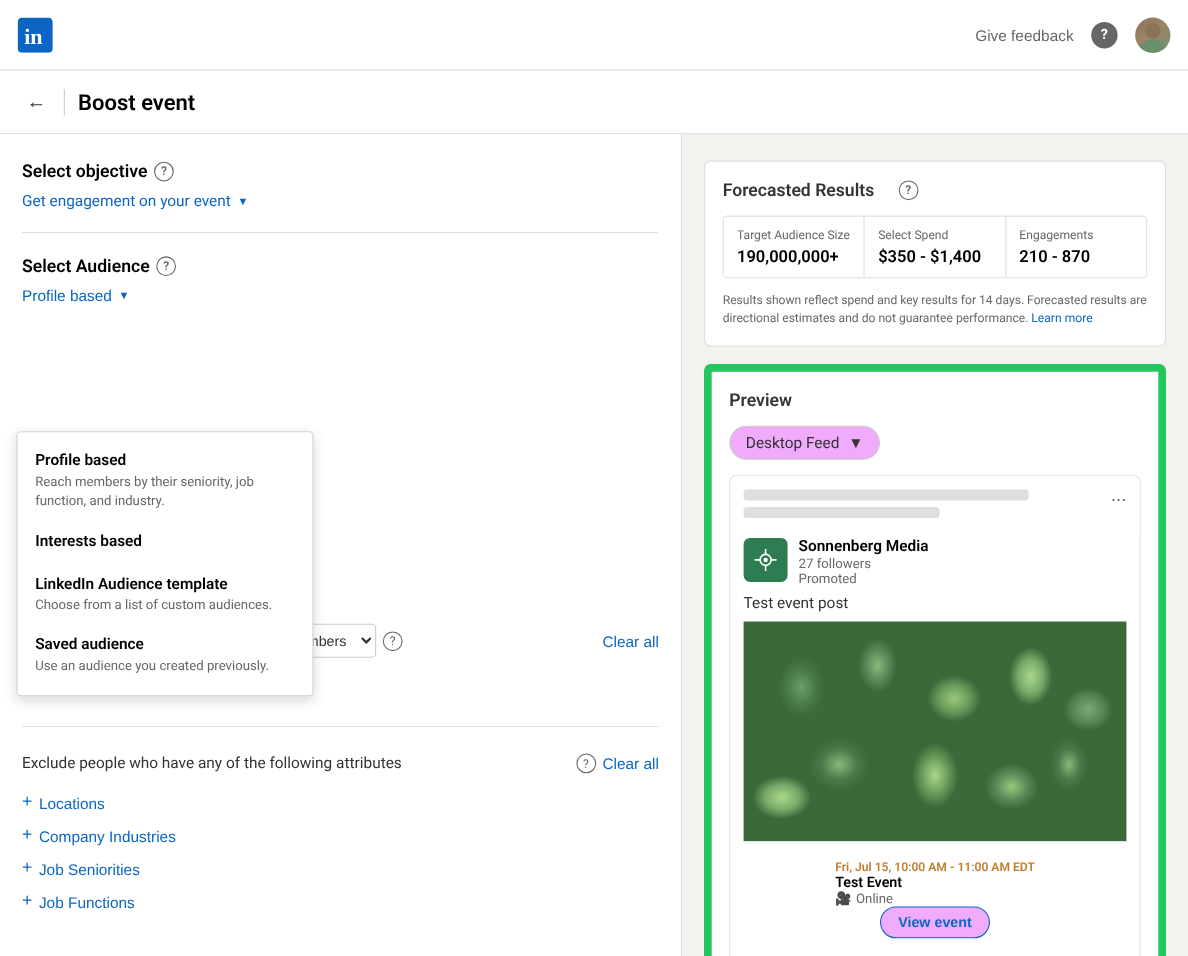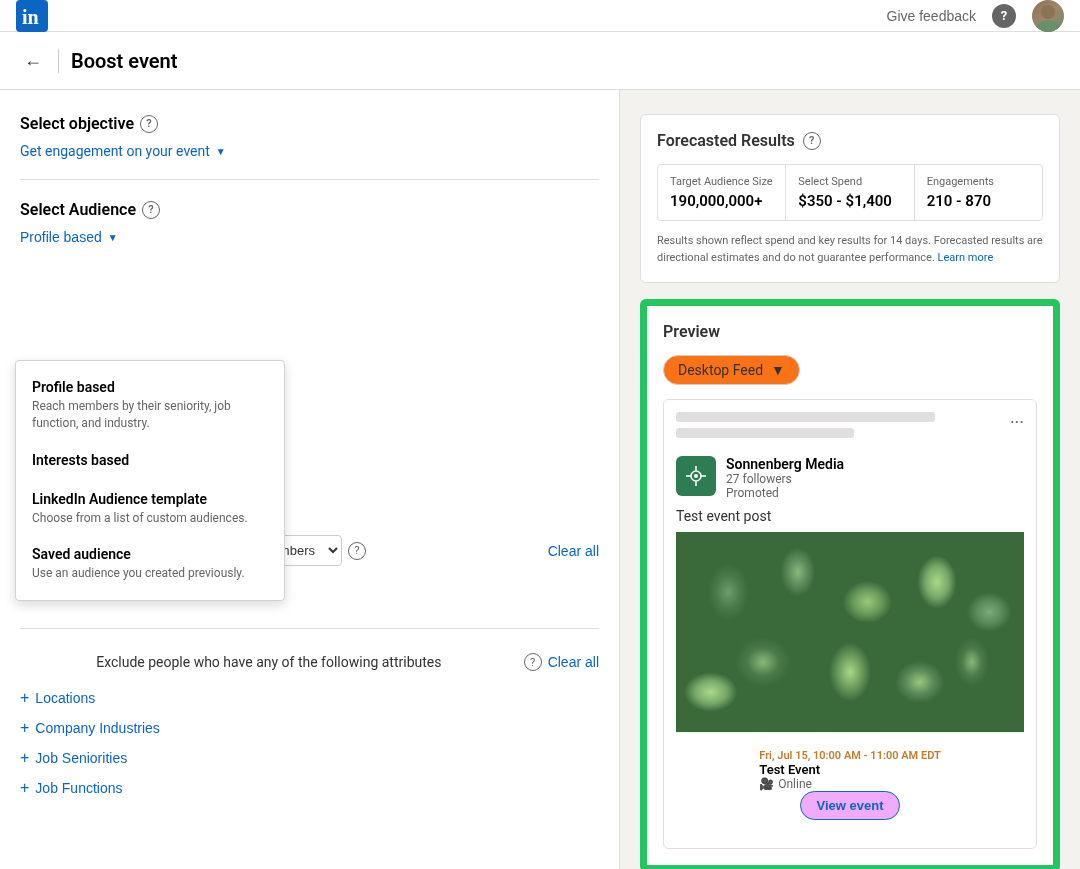--- a/index.html
+++ b/index.html
@@ -1,21 +1,21 @@
 <!DOCTYPE html>
 <html><head>
   <meta charset="utf-8">
   <style>
     * { box-sizing: border-box; margin: 0; padding: 0; }
     body { font-family: -apple-system, BlinkMacSystemFont, 'Segoe UI', Roboto, sans-serif; background: #f3f2ef; color: #333; font-size: 14px; }
 
     
     .top-nav {
       display: flex; align-items: center; justify-content: space-between;
-      background: #fff; padding: 0 16px; height: 32px;
+      background: #fff; padding: 0 16px; height: 64px;
       border-bottom: 1px solid #e0dede; position: sticky; top: 0; z-index: 100;
     }
     .top-nav-left { display: flex; align-items: center; gap: 12px; }
     .linkedin-logo { width: 32px; height: 32px; }
     .top-nav-right { display: flex; align-items: center; gap: 16px; }
     .give-feedback-btn {
       background: none; border: none; cursor: pointer;
       font-size: 14px; color: #666; font-weight: 400;
     }
     .help-icon { width: 24px; height: 24px; border-radius: 50%; background: #666; display: flex; align-items: center; justify-content: center; color: #fff; font-size: 13px; font-weight: bold; cursor: pointer; }
@@ -69,34 +69,34 @@
     .add-btn { display: flex; align-items: center; gap: 6px; color: #0a66c2; font-size: 14px; cursor: pointer; background: none; border: none; padding: 6px 0; }
     .plus-icon { font-size: 16px; font-weight: 300; }
     .filter-select { border: 1px solid #ccc; border-radius: 4px; padding: 6px 10px; font-size: 13px; color: #333; background: #fff; cursor: pointer; }
 
     
     .exclude-section { margin-top: 24px; }
     .exclude-label { display: flex; align-items: center; gap: 6px; font-size: 14px; color: #333; margin-bottom: 12px; }
 
     
     .forecasted-card { background: #fff; border-radius: 6px; padding: 16px; margin-bottom: 16px; border: 1px solid #e0dede; }
-    .forecasted-title { display: flex; align-items: center; gap: 8px; font-size: 16px; font-weight: 600; margin-bottom: 14px; }
+    .forecasted-title { display: flex; align-items: center; gap: 22px; font-size: 16px; font-weight: 600; margin-bottom: 14px; }
     .metrics-row { display: flex; border: 1px solid #e0dede; border-radius: 4px; overflow: hidden; margin-bottom: 12px; }
     .metric-cell { flex: 1; padding: 10px 12px; border-right: 1px solid #e0dede; }
     .metric-cell:last-child { border-right: none; }
     .metric-label { font-size: 11px; color: #666; margin-bottom: 4px; }
     .metric-value { font-size: 15px; font-weight: 600; color: #000; }
     .forecasted-note { font-size: 11px; color: #666; line-height: 1.5; }
     .forecasted-note a { color: #0a66c2; text-decoration: none; }
 
     
     .preview-card { background: #fff; border-radius: 6px; padding: 16px; border: 7px solid #22c55e; }
     .preview-title { font-size: 16px; font-weight: 600; margin-bottom: 14px; }
     .preview-select-row { margin-bottom: 14px; }
-    .preview-select { display: flex; align-items: center; gap: 8px; border: 1px solid #ccc; border-radius: 20px; padding: 6px 14px; cursor: pointer; font-size: 14px; color: #333; background: #f97316; width: fit-content; justify-content: flex-end; }
+    .preview-select { display: flex; align-items: center; gap: 8px; border: 1px solid #ccc; border-radius: 20px; padding: 6px 14px; cursor: pointer; font-size: 14px; color: #333; background: #f0abfc; width: fit-content; justify-content: flex-end; }
 
     
     .ad-card { border: 1px solid #e0dede; border-radius: 6px; overflow: hidden; }
     .ad-card-header { padding: 12px; background: #fff; display: flex; align-items: flex-start; gap: 10px; }
     .ad-skeleton { flex: 1; }
     .skeleton-bar { background: #e0dede; border-radius: 3px; height: 10px; margin-bottom: 6px; }
     .skeleton-wide { width: 80%; }
     .skeleton-medium { width: 55%; }
     .dots-menu { color: #666; font-size: 18px; cursor: pointer; margin-left: auto; flex-shrink: 0; }
     .ad-logo { width: 40px; height: 40px; border-radius: 6px; background: #2e7d52; display: flex; align-items: center; justify-content: center; flex-shrink: 0; }
@@ -220,21 +220,21 @@
       <button class="add-btn">
         <span class="plus-icon">+</span>
         <span>Job Titles</span>
       </button>
     </div>
 
     <hr class="divider">
 
     <div class="exclude-section">
       <div class="exclude-label">
-        <span style="font-size:14px; color:#333; flex:1;text-align:center;">Exclude people who have any of the following attributes</span>
+        <span style="font-size:14px; color:#333; flex:1;">Exclude people who have any of the following attributes</span>
         <div class="help-circle">?</div>
         <button class="clear-all-btn">Clear all</button>
       </div>
 
       <button class="add-btn">
         <span class="plus-icon">+</span>
         <span>Locations</span>
       </button>
       <button class="add-btn">
         <span class="plus-icon">+</span>

